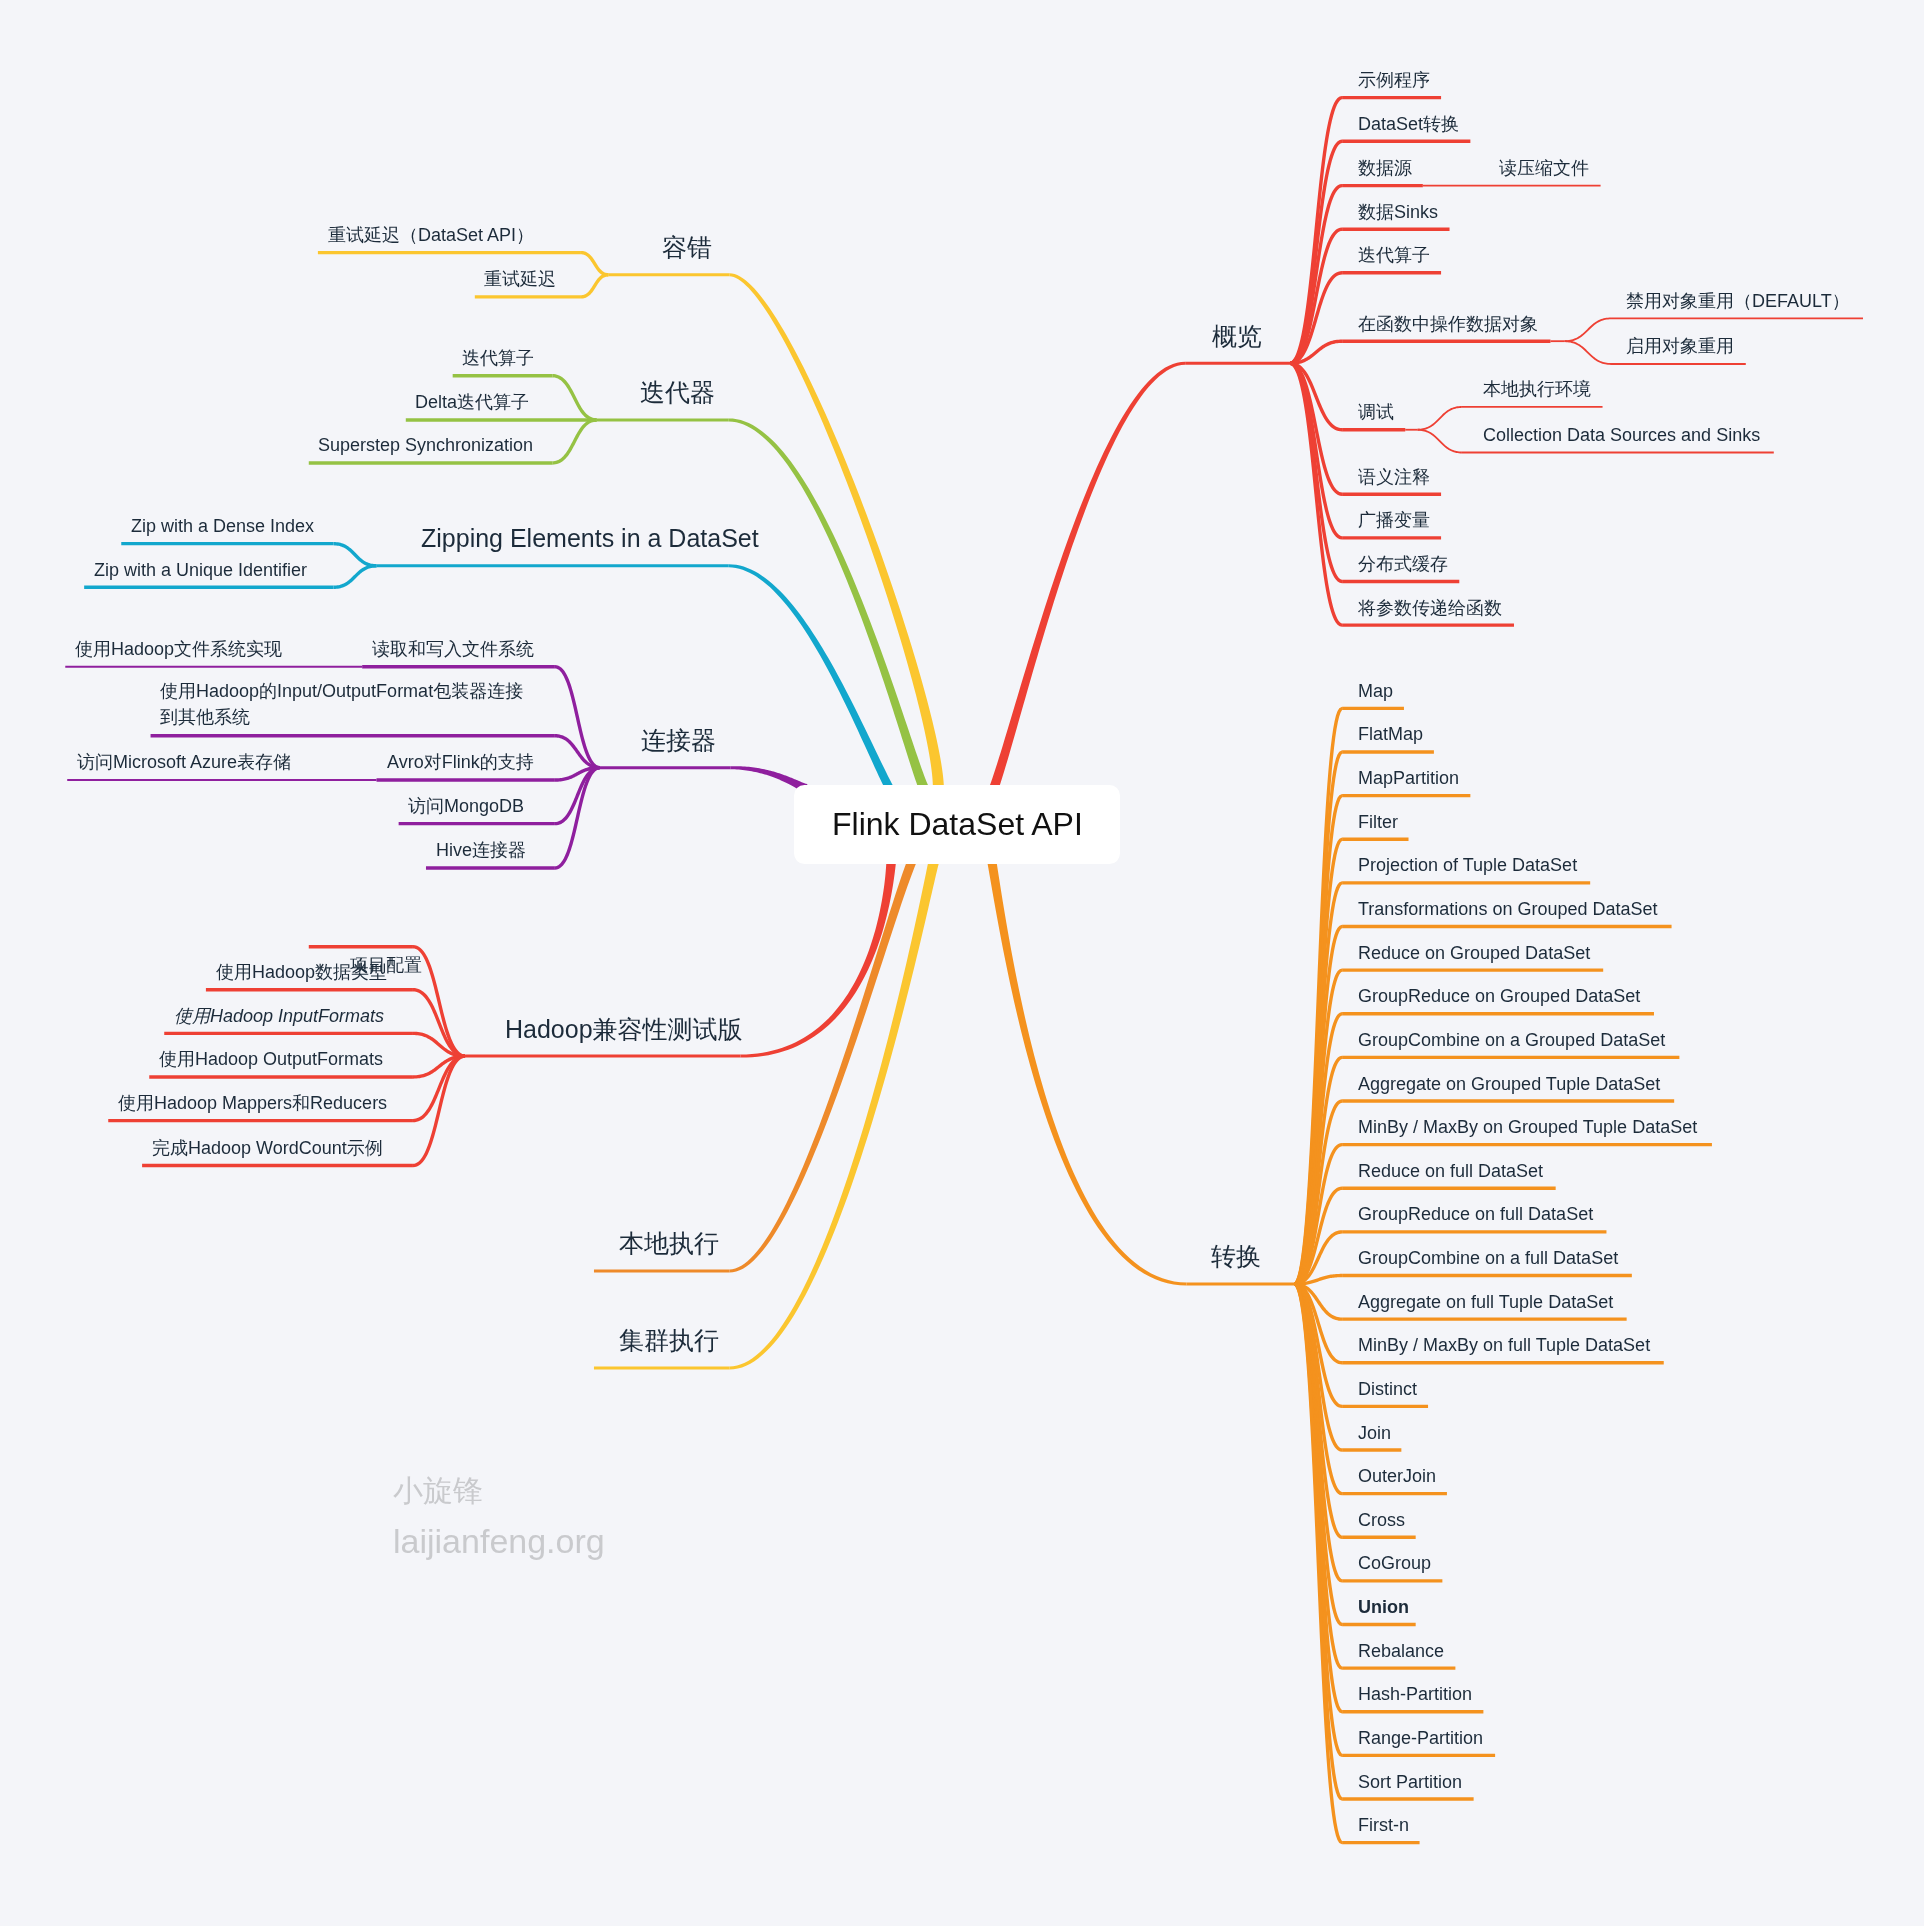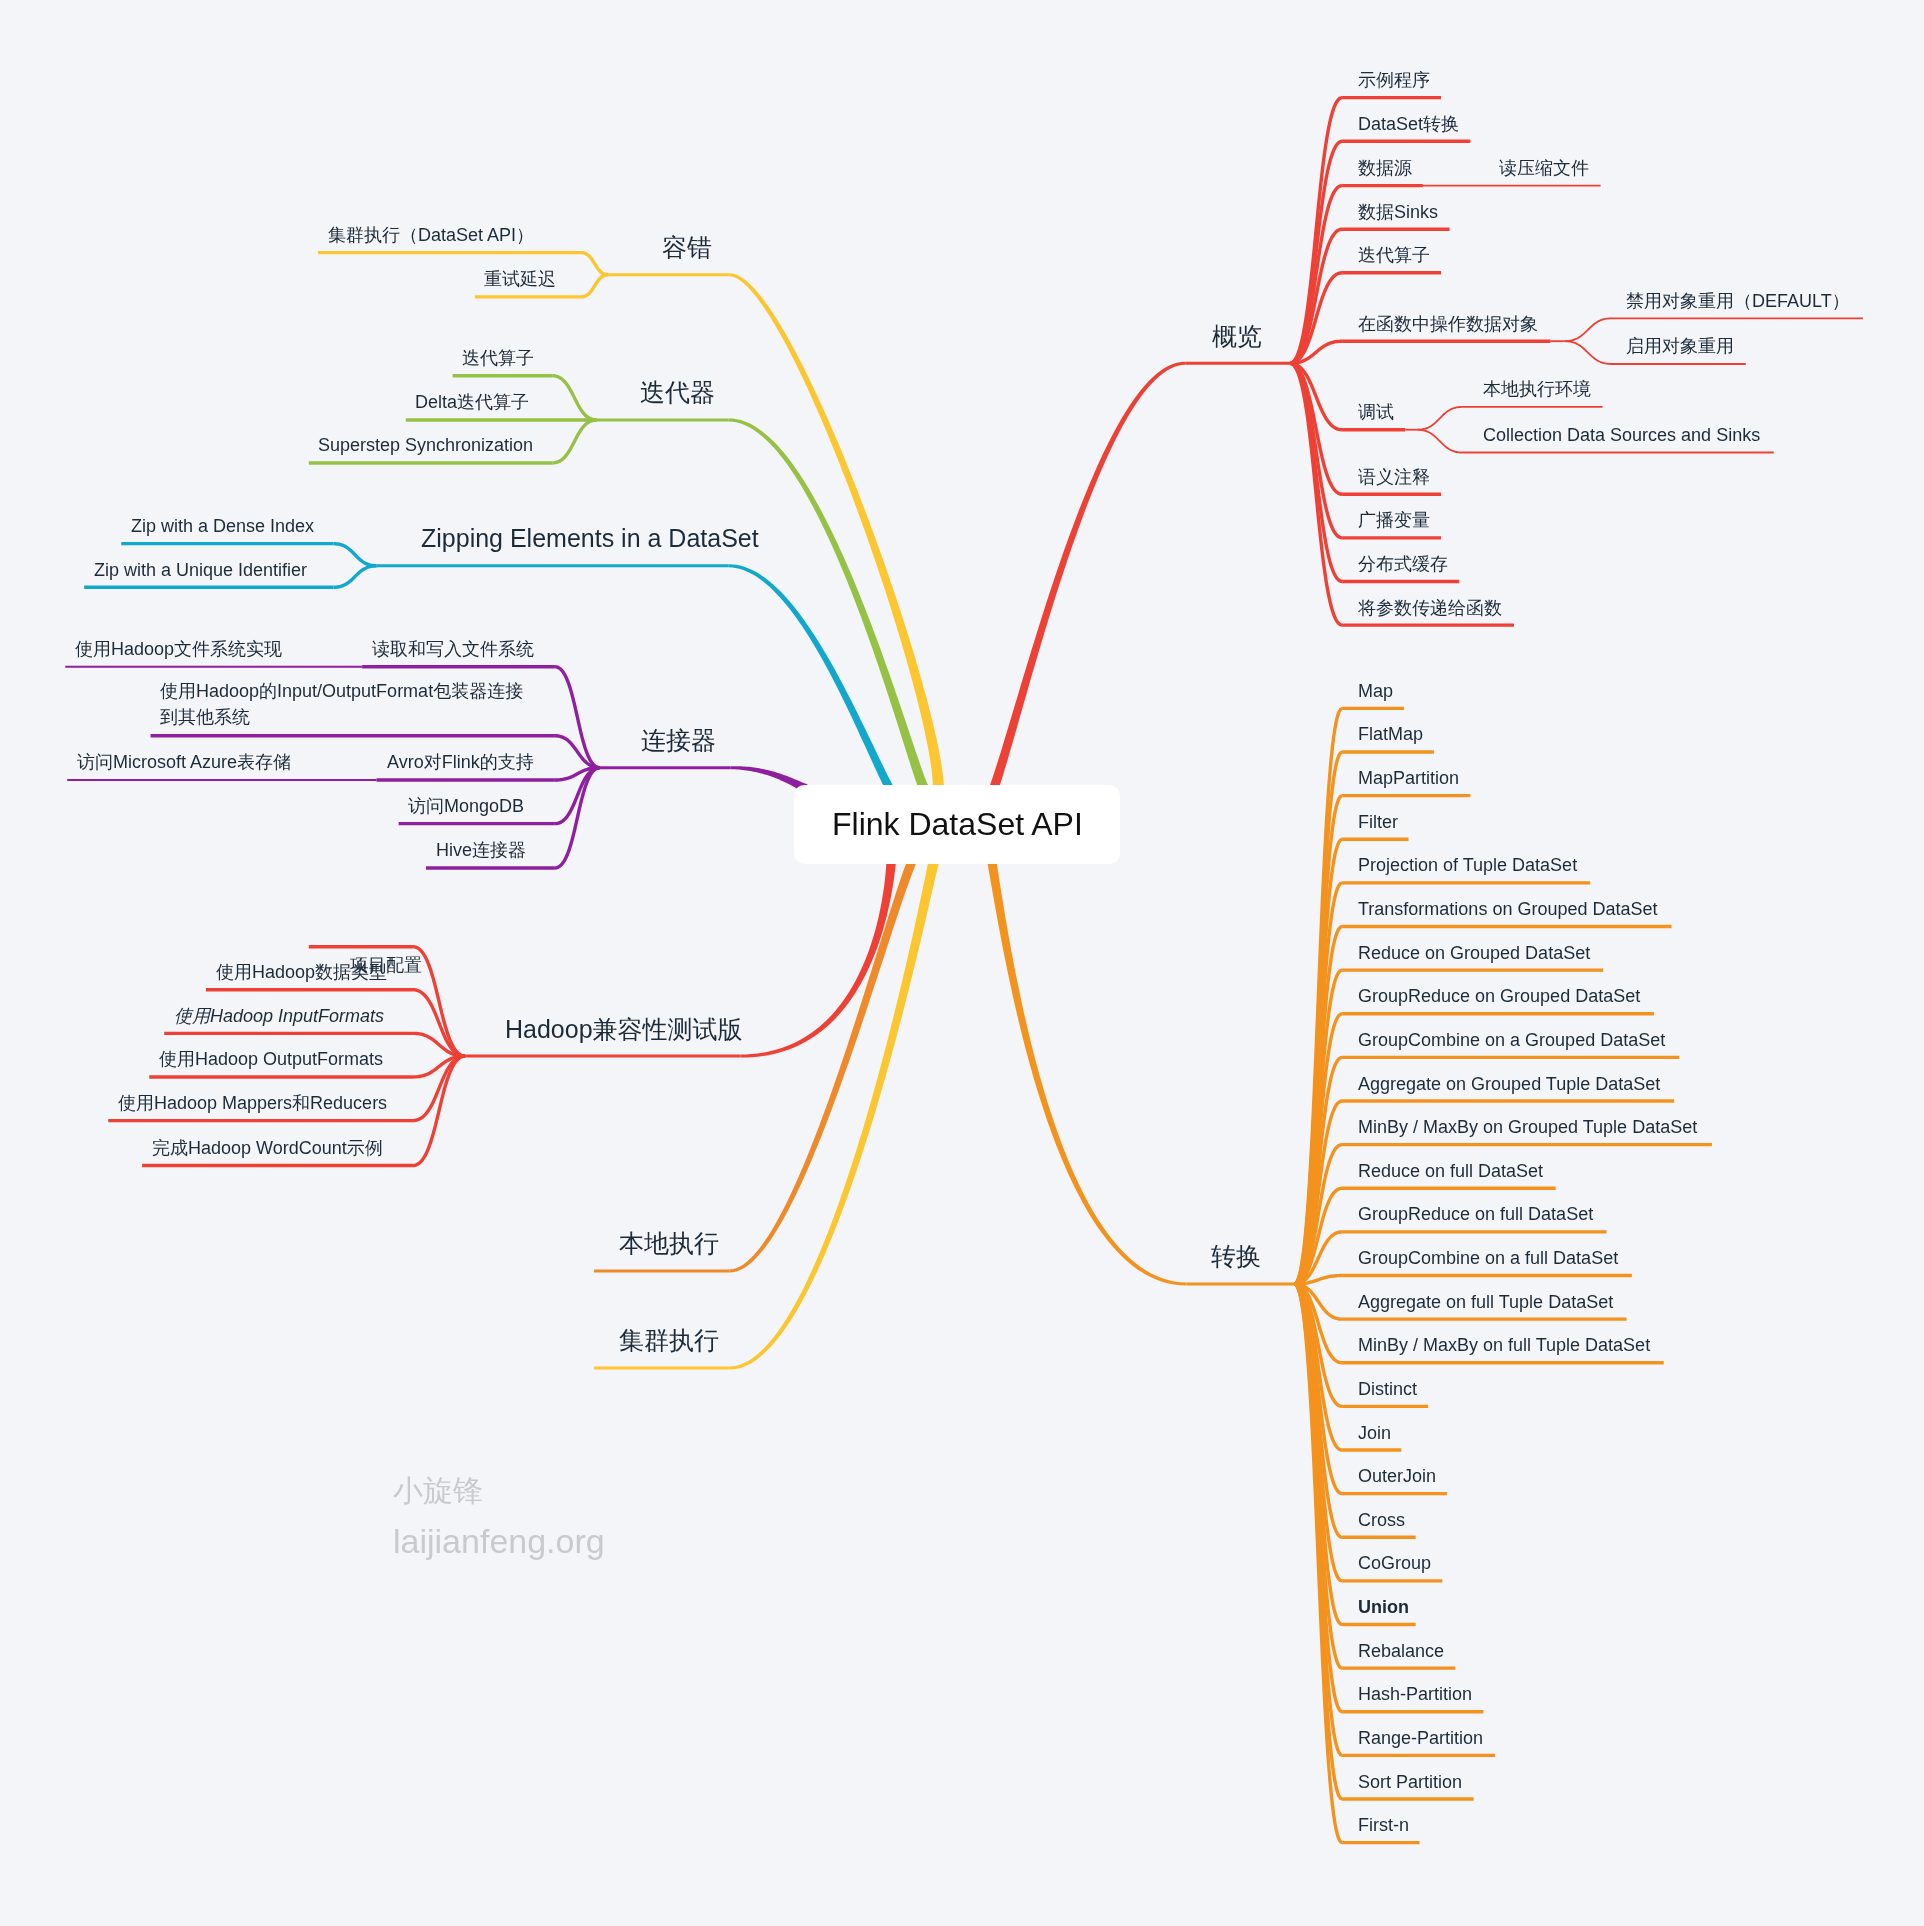--- a/index.html
+++ b/index.html
@@ -209,21 +209,21 @@
     <div class="node" style="left: 1358px; top: 1463px;">OuterJoin</div>
     <div class="node" style="left: 1358px; top: 1507px;">Cross</div>
     <div class="node" style="left: 1358px; top: 1550px;">CoGroup</div>
     <div class="node" style="left: 1358px; top: 1594px; font-weight: bold;">Union</div>
     <div class="node" style="left: 1358px; top: 1638px;">Rebalance</div>
     <div class="node" style="left: 1358px; top: 1681px;">Hash-Partition</div>
     <div class="node" style="left: 1358px; top: 1725px;">Range-Partition</div>
     <div class="node" style="left: 1358px; top: 1769px;">Sort Partition</div>
     <div class="node" style="left: 1358px; top: 1812px;">First-n</div>
     <div class="node big" style="left: 662px; top: 233px;">容错</div>
-    <div class="node" style="left: 328px; top: 222px;">集群执行（DataSet API）</div>
+    <div class="node" style="left: 328px; top: 222px;">重试延迟（DataSet API）</div>
     <div class="node" style="left: 484px; top: 266px;">重试延迟</div>
     <div class="node big" style="left: 640px; top: 378px;">迭代器</div>
     <div class="node" style="left: 462px; top: 345px;">迭代算子</div>
     <div class="node" style="left: 415px; top: 389px;">Delta迭代算子</div>
     <div class="node" style="left: 318px; top: 432px;">Superstep Synchronization</div>
     <div class="node big" style="left: 421px; top: 524px;">Zipping Elements in a DataSet</div>
     <div class="node" style="left: 131px; top: 513px;">Zip with a Dense Index</div>
     <div class="node" style="left: 94px; top: 557px; text-align: right;">Zip with a Unique Identifier</div>
     <div class="node big" style="left: 641px; top: 726px;">连接器</div>
     <div class="node" style="left: 372px; top: 636px;">读取和写入文件系统</div>

